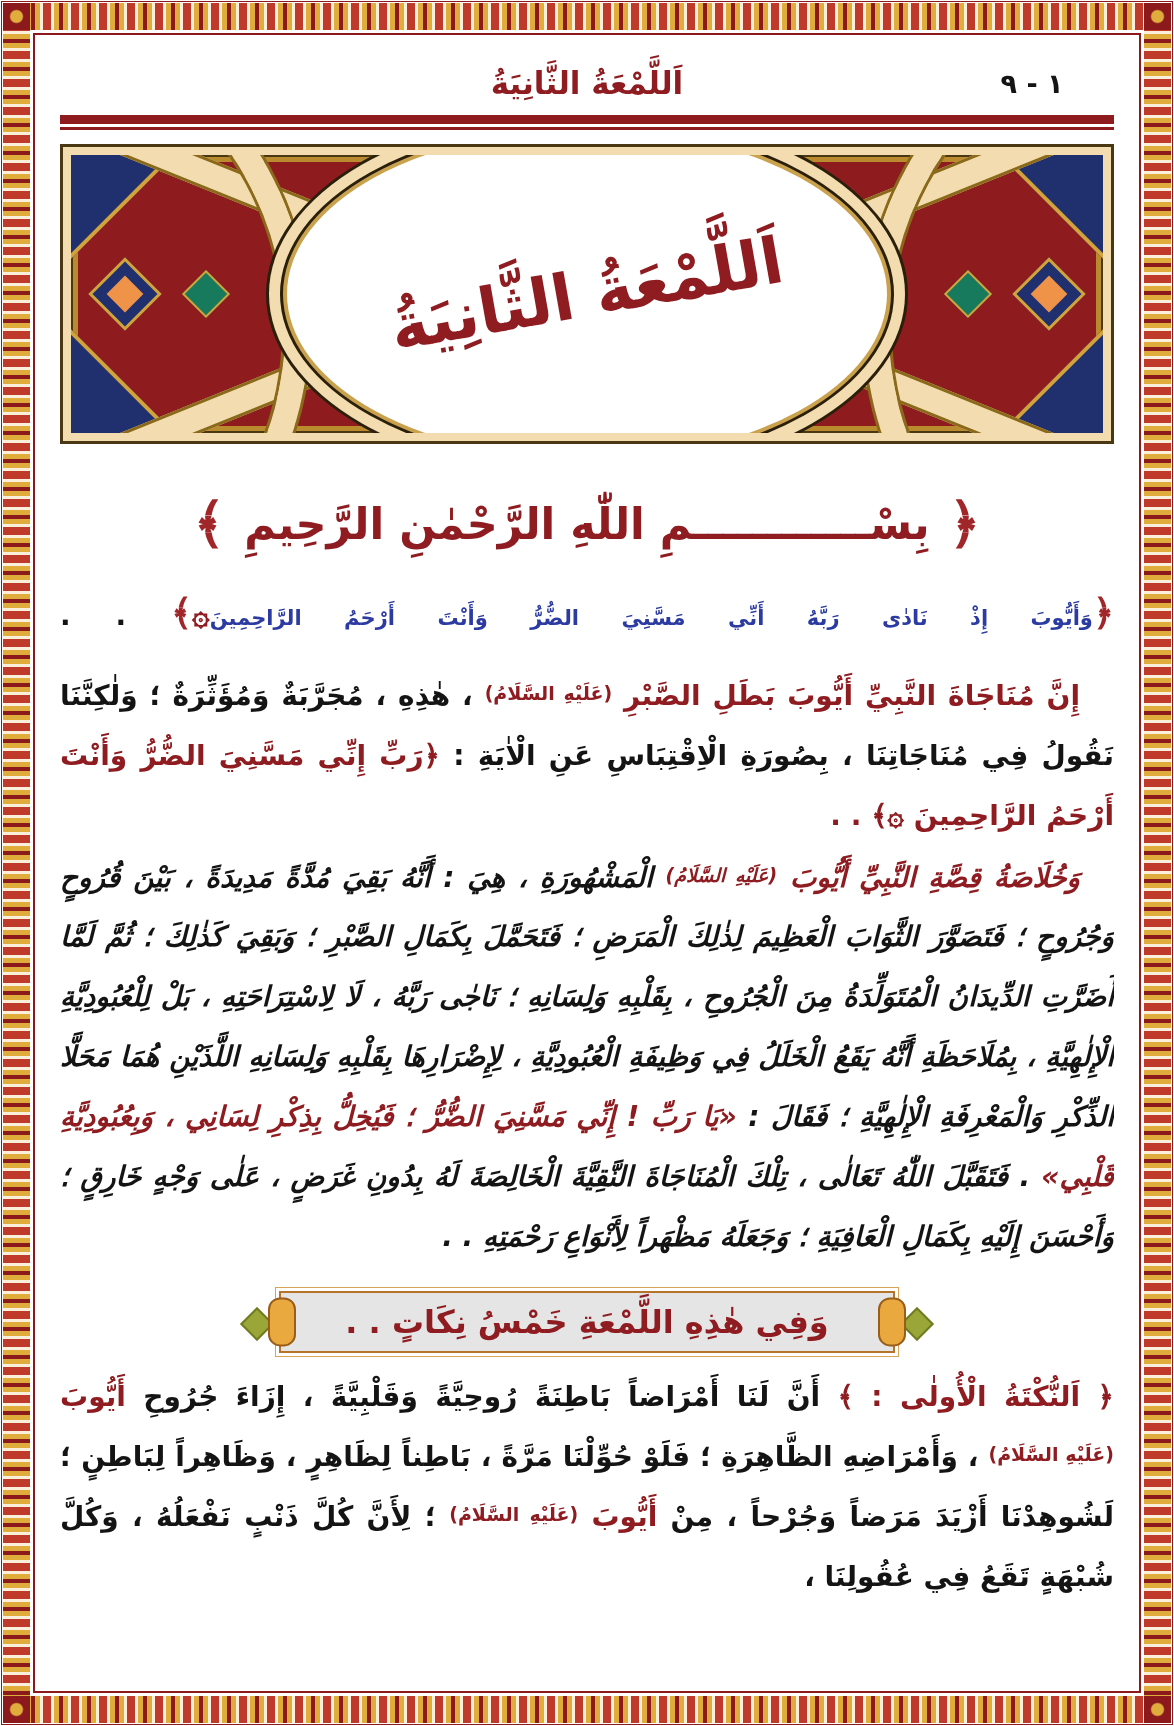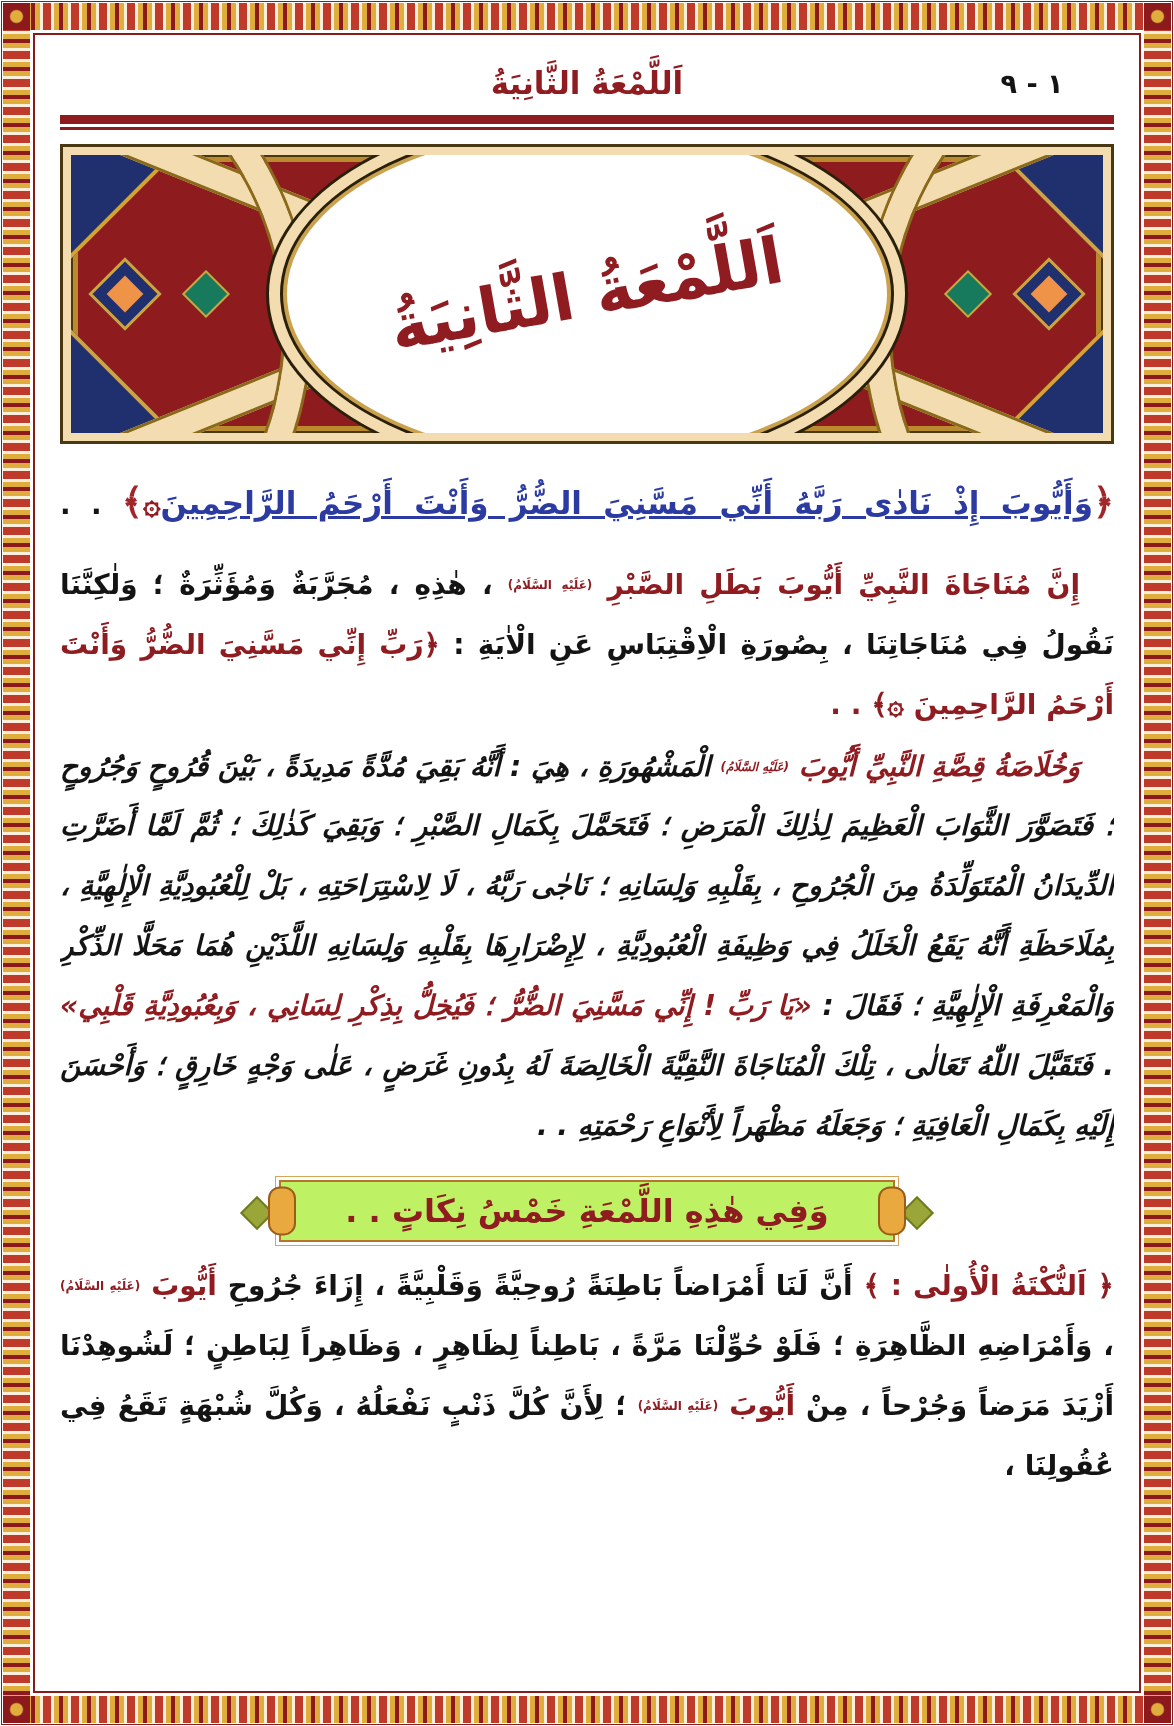--- a/index.html
+++ b/index.html
@@ -57,37 +57,37 @@
   .panel-title{font-size:64px;font-weight:bold;color:#8f1c20;transform:rotate(-10deg);white-space:nowrap;}
 
   
   .basmala{margin-top:48px;text-align:center;color:#8f1c20;}
   .basmala .orn{font-size:54px;font-weight:bold;vertical-align:middle;color:#a1262a;}
   .basmala .b-text{font-size:43px;font-weight:bold;vertical-align:middle;padding:0 14px;}
 
   
   .verse{margin-top:26px;font-weight:bold;line-height:1.8;text-align:justify;text-align-last:justify;}
   .v-open,.v-close{color:#a1262a;font-size:36px;}
-  .v-text{color:#2c3ba2;font-size:31px;text-decoration:underline;}
+  .v-text{color:#2c3ba2;font-size:21px;}
   .v-rosette{color:#8f1c20;font-size:30px;}
   .v-trail{color:#141414;font-size:28px;}
 
   
   .body{font-size:28px;font-weight:bold;line-height:2.14;text-align:justify;color:#141414;margin:0;}
   .para-a{margin-top:20px;text-indent:34px;}
   .para-b{margin-top:2px;text-indent:34px;font-style:italic;}
   .para-c{margin-top:4px;}
   .red{color:#8f1c20;}
   .blk{color:#141414;}
-  .seal{font-size:12px;white-space:nowrap;vertical-align:5px;}
+  .seal{font-size:19px;white-space:nowrap;vertical-align:5px;}
 
   
   .nukat-wrap{display:flex;justify-content:center;margin:24px 0 14px;}
   .nukat-box{position:relative;border:2px solid #b5742a;box-shadow:0 0 0 3px #fff,0 0 0 4px #d8a558;
-    padding:10px 64px;background:#bef264;}
+    padding:10px 64px;background:#e5e5e5;}
   .scroll{position:absolute;top:50%;transform:translateY(-50%);width:24px;height:78%;
     background:#eaa93e;border:2px solid #9a5d1a;border-radius:12px;z-index:2;}
   .scroll-l{left:-13px;} .scroll-r{right:-13px;}
   .bloom{position:absolute;top:50%;width:20px;height:20px;margin-top:-10px;transform:rotate(45deg);
     background:#9aa637;border:2px solid #6f7a22;z-index:1;}
   .bloom-l{left:-36px;} .bloom-r{right:-36px;}
   .nukat-label{font-size:32px;font-weight:bold;color:#8f1c20;white-space:nowrap;}
 </style>
 </head>
 <body>
@@ -133,20 +133,25 @@
             <div class="gem-core"></div>
           </div>
         <div class="gem2 gem2-l"></div>
         <div class="gem2 gem2-r"></div>
         <div class="mandorla">
           <div class="panel-title">اَللَّمْعَةُ الثَّانِيَةُ</div>
         </div>
       </div>
     </div>
 
+    <div class="basmala">
+      <span class="orn">﴿</span>
+      <span class="b-text">بِسْــــــــــــمِ اللّٰهِ الرَّحْمٰنِ الرَّحِيمِ</span>
+      <span class="orn">﴾</span>
+    </div>
 
     <div class="verse">
       <span class="v-open">﴿</span><span class="v-text">وَأَيُّوبَ إِذْ نَادٰى رَبَّهُ أَنِّي مَسَّنِيَ الضُّرُّ وَأَنْتَ أَرْحَمُ الرَّاحِمِينَ</span><span class="v-rosette">۞</span><span class="v-close">﴾</span><span class="v-trail"> . .</span>
     </div>
 
     <p class="body para-a"><span class="red">إِنَّ مُنَاجَاةَ النَّبِيِّ أَيُّوبَ بَطَلِ الصَّبْرِ </span><span class="red seal">(عَلَيْهِ السَّلَامُ)</span><span class="blk"> ، هٰذِهِ ، مُجَرَّبَةٌ وَمُؤَثِّرَةٌ ؛ وَلٰكِنَّنَا نَقُولُ فِي مُنَاجَاتِنَا ، بِصُورَةِ الْاِقْتِبَاسِ عَنِ الْاٰيَةِ : </span><span class="red">﴿رَبِّ إِنِّي مَسَّنِيَ الضُّرُّ وَأَنْتَ أَرْحَمُ الرَّاحِمِينَ ۞﴾ . .</span></p>
 
     <p class="body para-b"><span class="red">وَخُلَاصَةُ قِصَّةِ النَّبِيِّ أَيُّوبَ </span><span class="red seal">(عَلَيْهِ السَّلَامُ)</span><span class="blk"> الْمَشْهُورَةِ ، هِيَ : أَنَّهُ بَقِيَ مُدَّةً مَدِيدَةً ، بَيْنَ قُرُوحٍ وَجُرُوحٍ ؛ فَتَصَوَّرَ الثَّوَابَ الْعَظِيمَ لِذٰلِكَ الْمَرَضِ ؛ فَتَحَمَّلَ بِكَمَالِ الصَّبْرِ ؛ وَبَقِيَ كَذٰلِكَ ؛ ثُمَّ لَمَّا أَضَرَّتِ الدِّيدَانُ الْمُتَوَلِّدَةُ مِنَ الْجُرُوحِ ، بِقَلْبِهِ وَلِسَانِهِ ؛ نَاجٰى رَبَّهُ ، لَا لِاسْتِرَاحَتِهِ ، بَلْ لِلْعُبُودِيَّةِ الْإِلٰهِيَّةِ ، بِمُلَاحَظَةِ أَنَّهُ يَقَعُ الْخَلَلُ فِي وَظِيفَةِ الْعُبُودِيَّةِ ، لِإِضْرَارِهَا بِقَلْبِهِ وَلِسَانِهِ اللَّذَيْنِ هُمَا مَحَلَّا الذِّكْرِ وَالْمَعْرِفَةِ الْإِلٰهِيَّةِ ؛ فَقَالَ : </span><span class="red">«يَا رَبِّ ! إِنِّي مَسَّنِيَ الضُّرُّ ؛ فَيُخِلُّ بِذِكْرِ لِسَانِي ، وَبِعُبُودِيَّةِ قَلْبِي»</span><span class="blk"> . فَتَقَبَّلَ اللّٰهُ تَعَالٰى ، تِلْكَ الْمُنَاجَاةَ النَّقِيَّةَ الْخَالِصَةَ لَهُ بِدُونِ غَرَضٍ ، عَلٰى وَجْهٍ خَارِقٍ ؛ وَأَحْسَنَ إِلَيْهِ بِكَمَالِ الْعَافِيَةِ ؛ وَجَعَلَهُ مَظْهَراً لِأَنْوَاعِ رَحْمَتِهِ . .</span></p>
 
     <div class="nukat-wrap">

